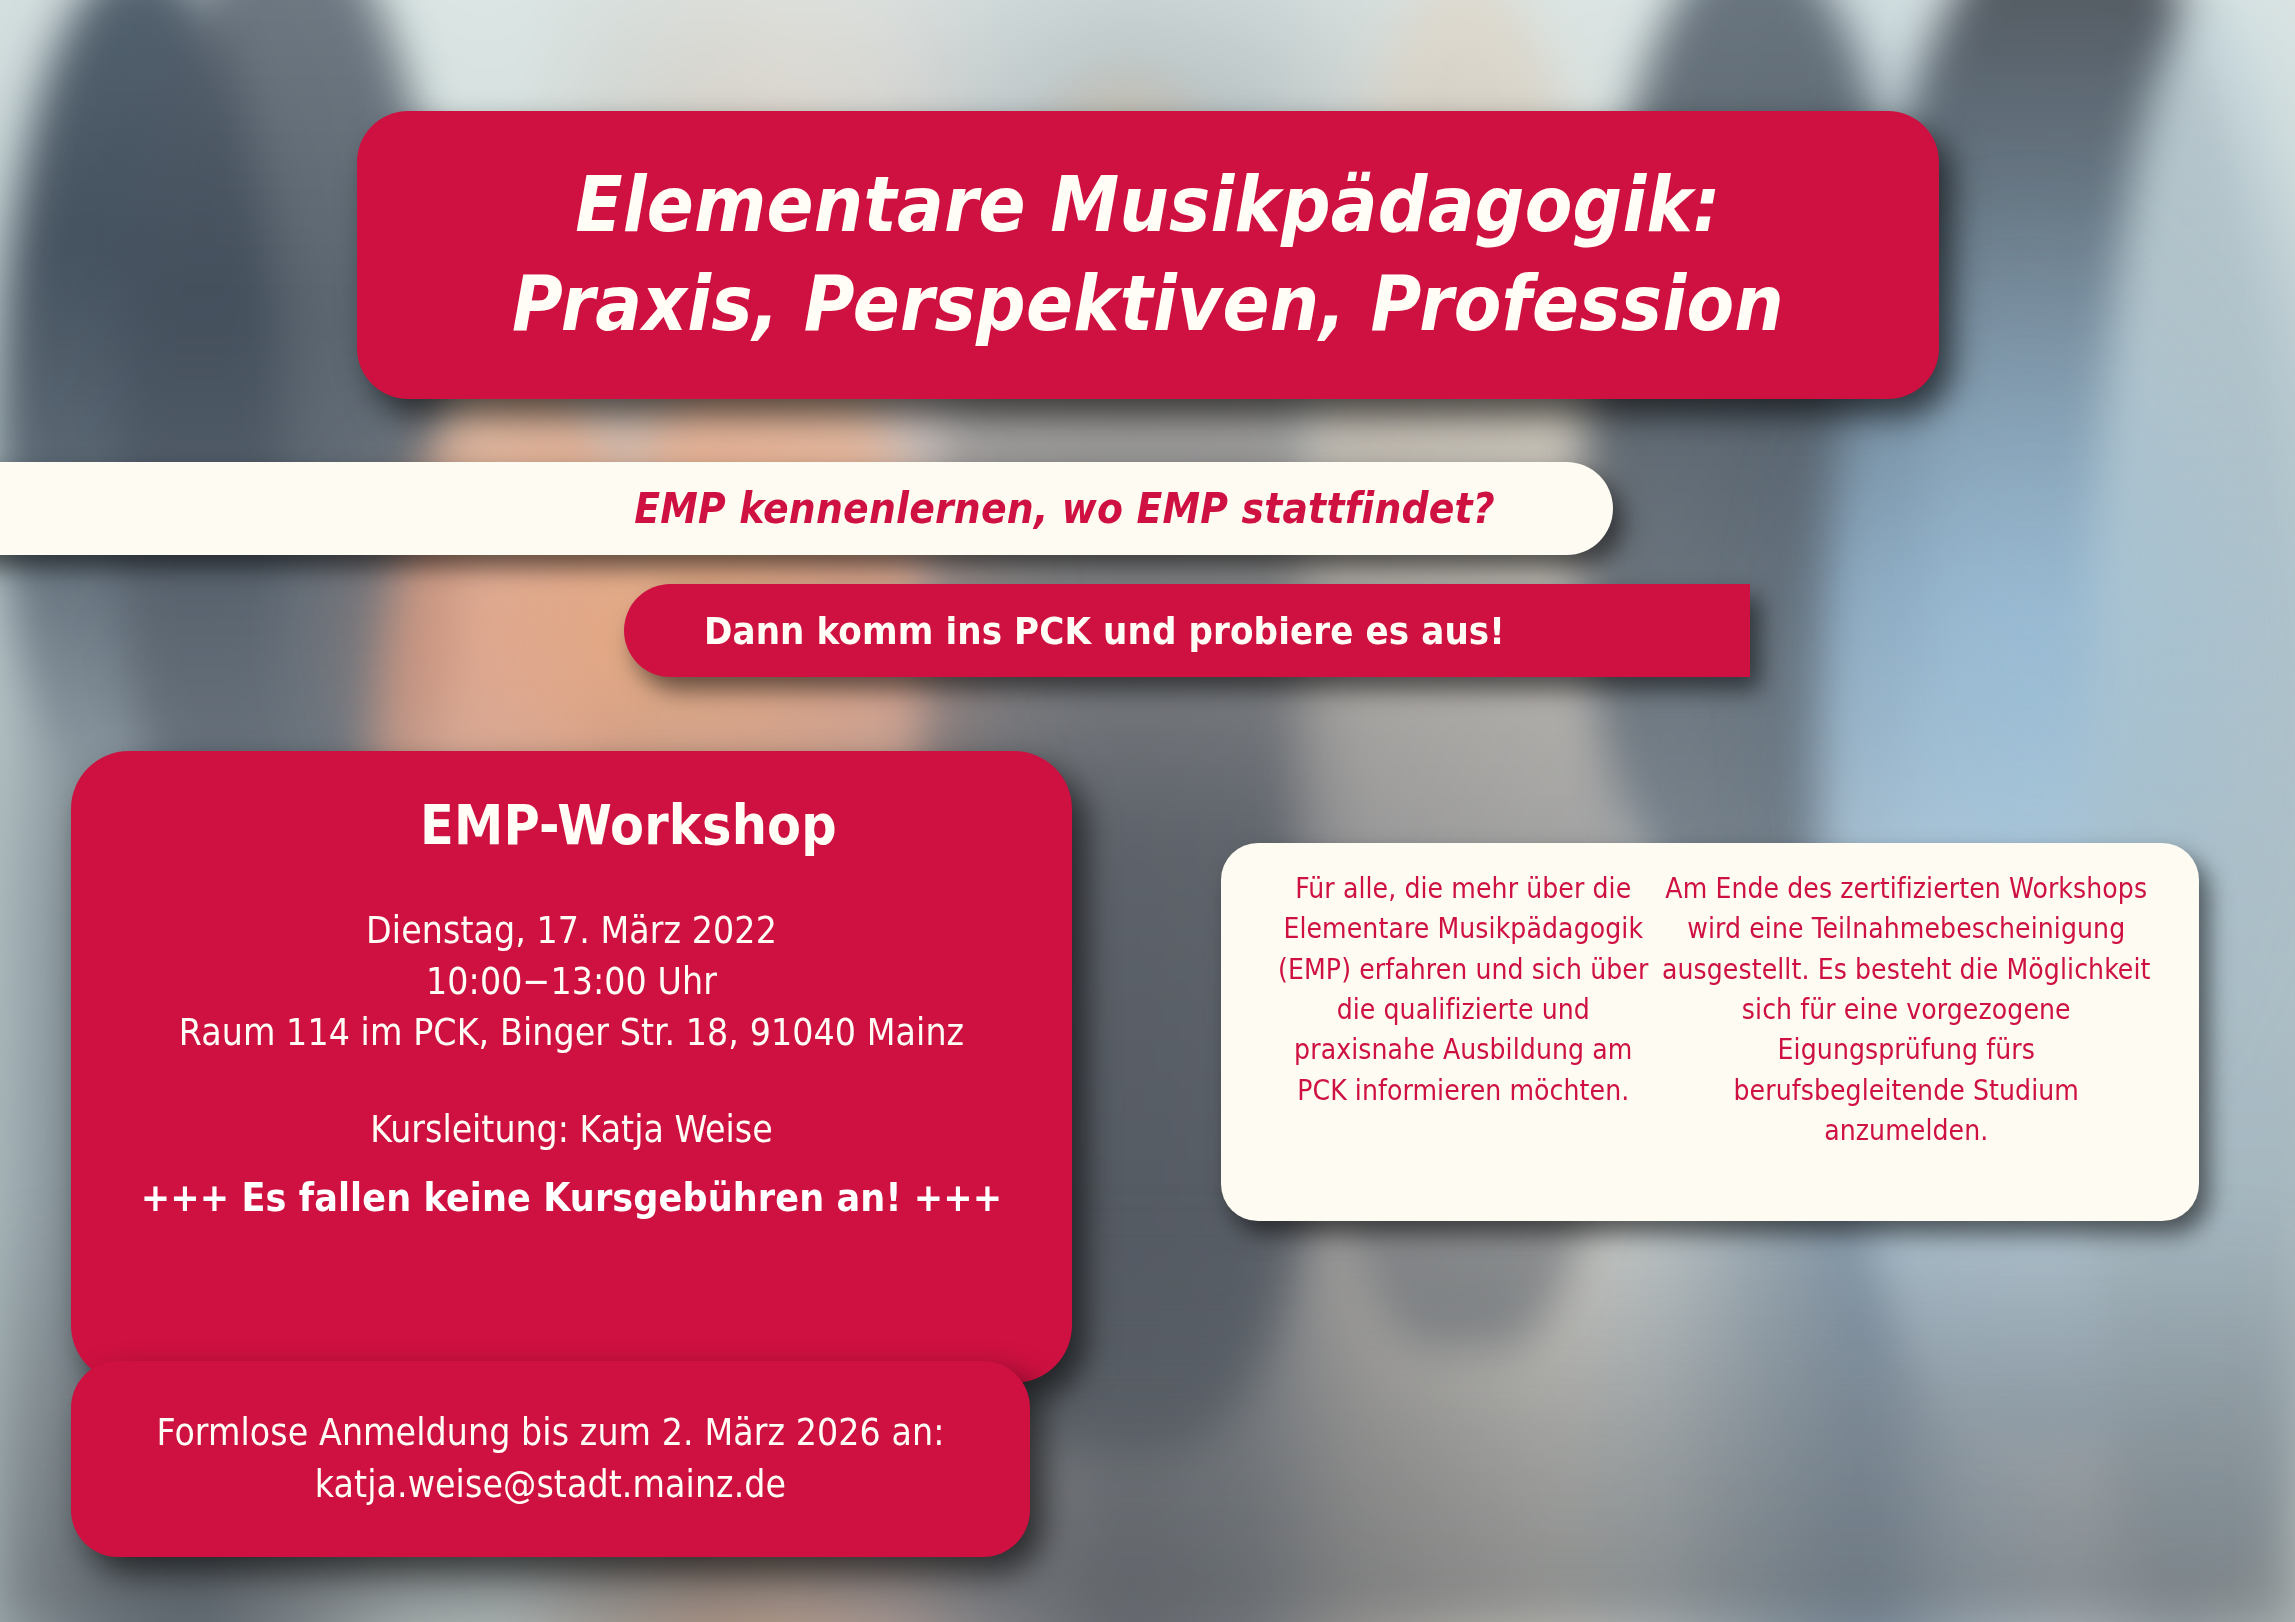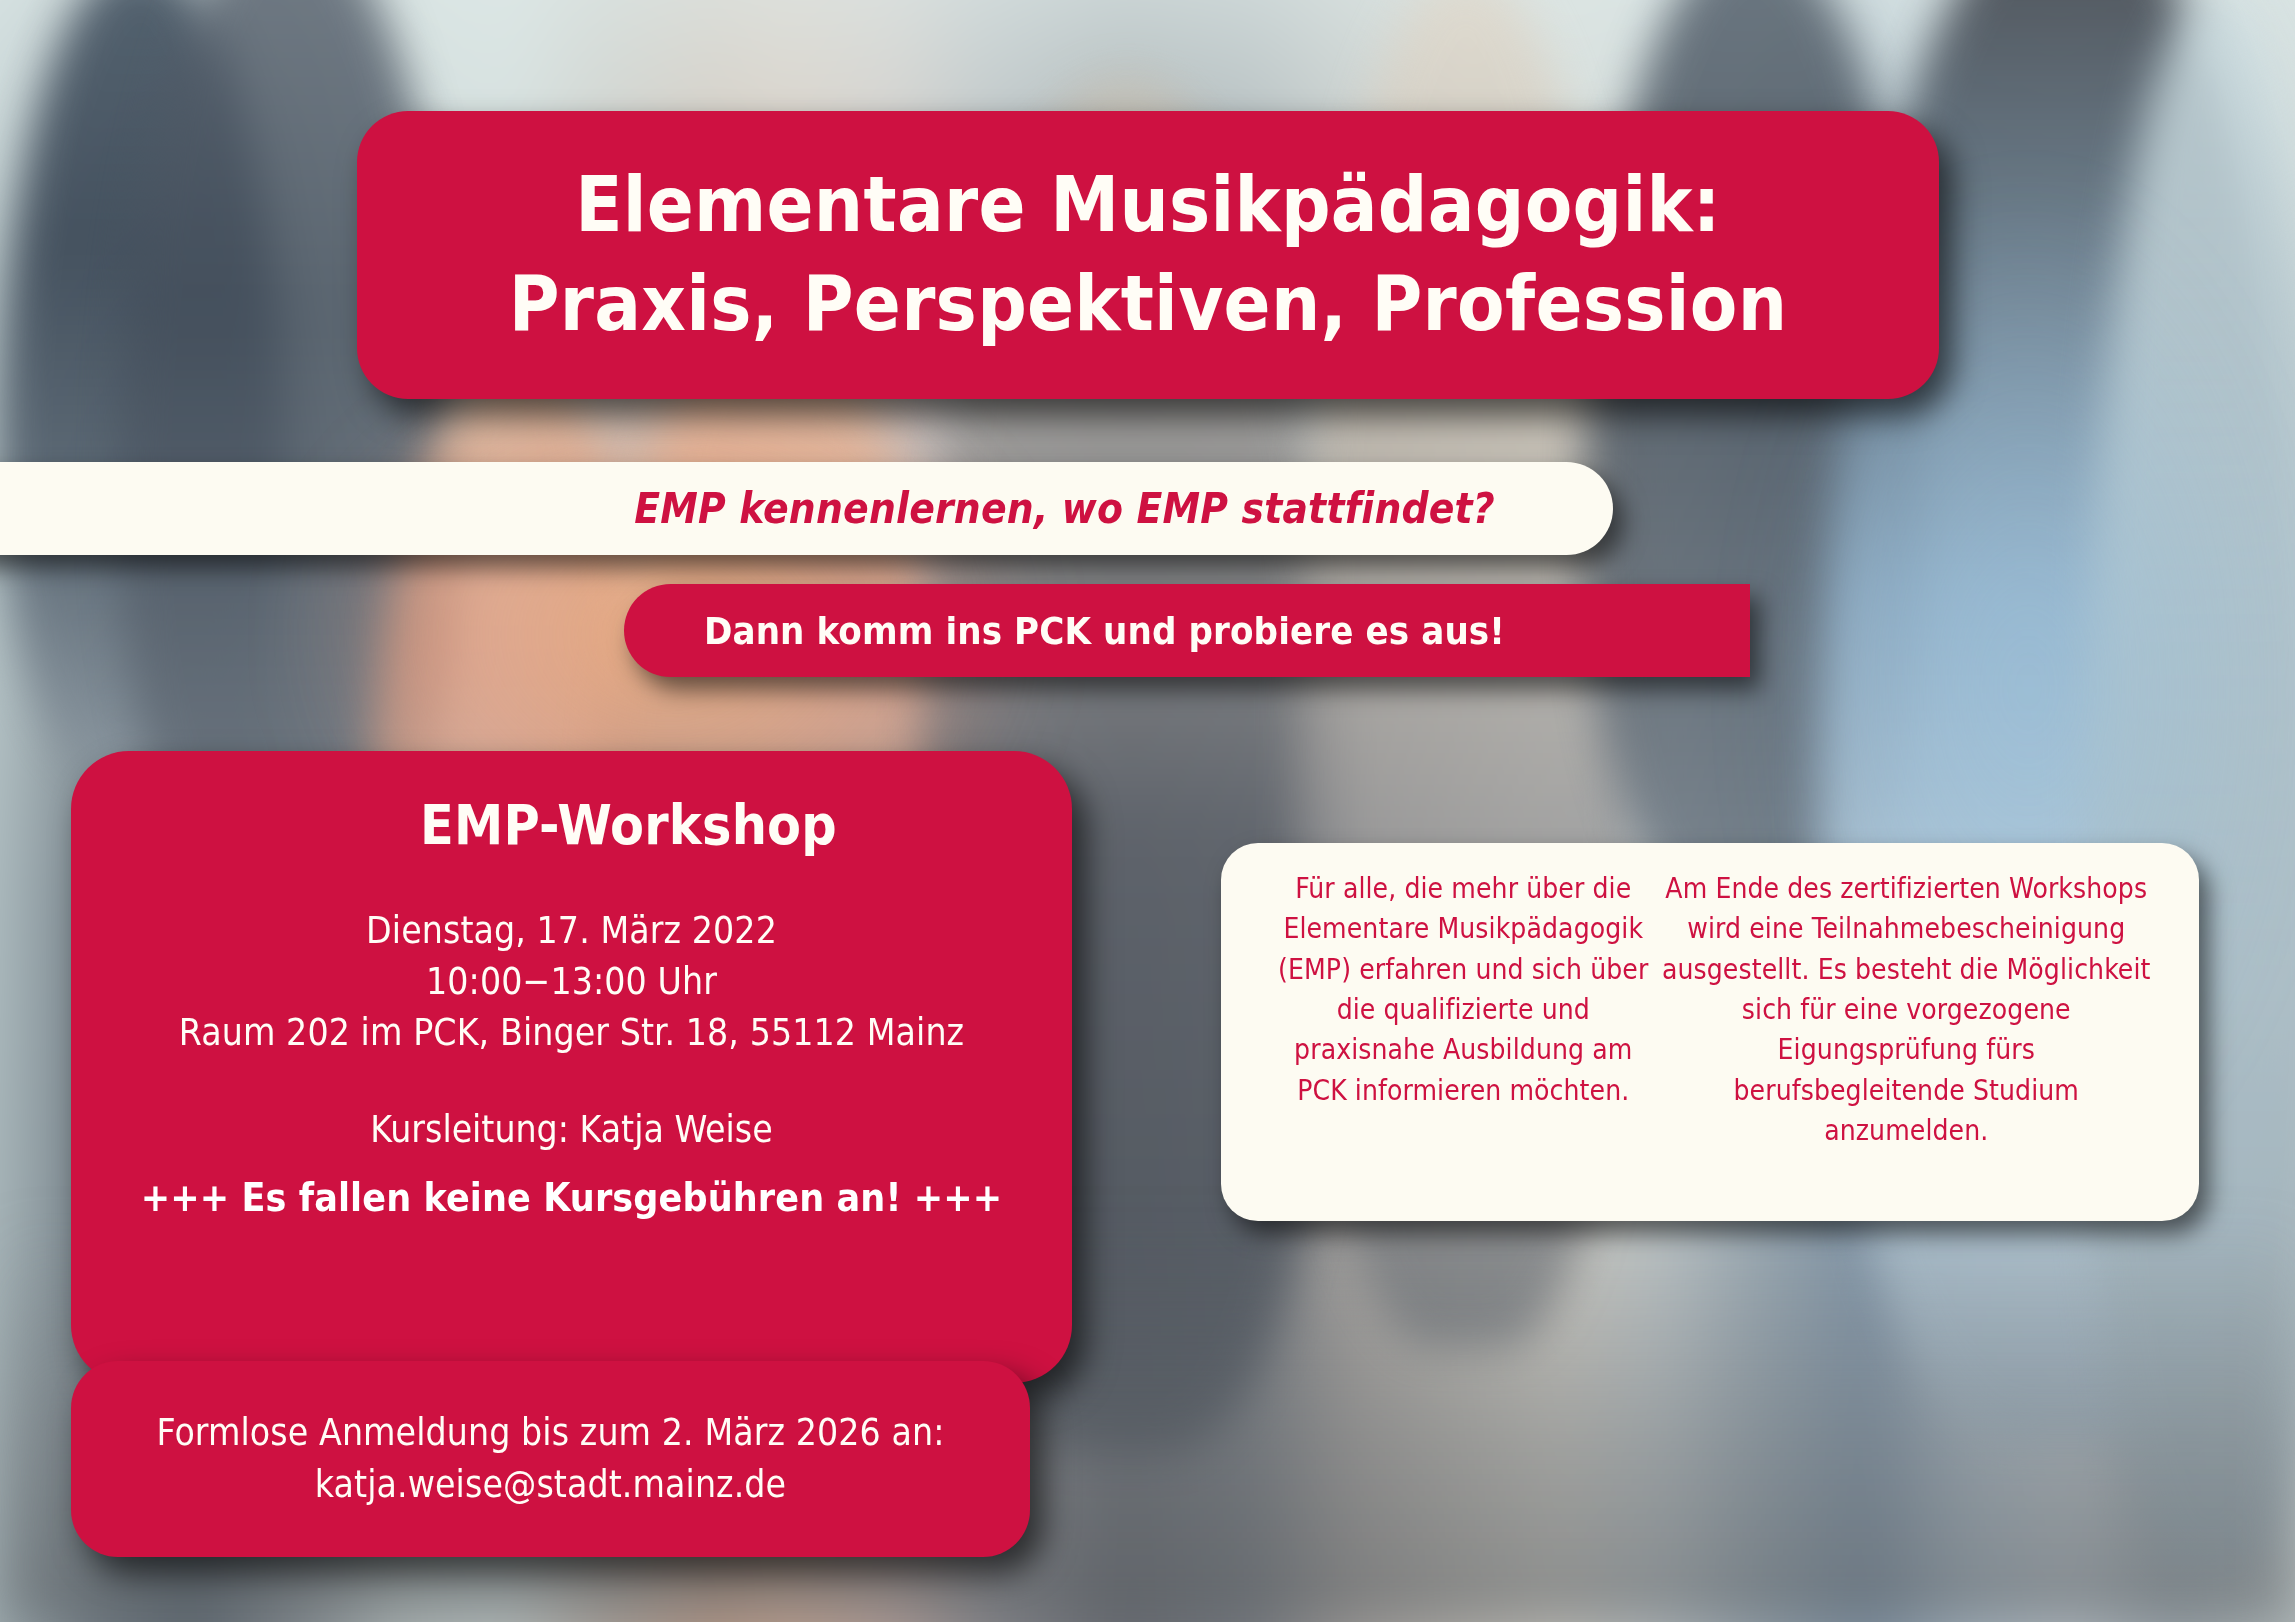--- a/index.html
+++ b/index.html
@@ -56,21 +56,21 @@
 
   
   #title-card{
     left:357px;top:111px;width:1582px;height:288px;
     background:var(--red,#CE1141);
     border-radius:51px;
     display:flex;align-items:center;justify-content:center;
   }
   #title-text{
     color:#FFFDF6;
-    font-weight:700;
+    font-style:italic;font-weight:700;
     font-size:77px;line-height:1.28;
     text-align:center;letter-spacing:0.3px;
     white-space:pre-line;
     margin:0;padding:0 39px;
   }
 
   
   #banner-white{
     left:-79px;top:462px;width:1692px;height:93px;
     background:#FDFBF2;
@@ -194,21 +194,21 @@
 
   <div class="card shadow-med" id="banner-red">
     <div id="banner-red-text">Dann komm ins PCK und probiere es aus!</div>
   </div>
 
   <div class="card shadow-strong" id="workshop-card">
     <div id="workshop-heading">EMP-Workshop</div>
     <div id="ws-gap-1"></div>
     <div class="ws-line">Dienstag, 17. März 2022</div>
     <div class="ws-line">10:00−13:00 Uhr</div>
-    <div class="ws-line">Raum 202 im PCK, Binger Str. 18, 55112 Mainz</div>
+    <div class="ws-line">Raum 114 im PCK, Binger Str. 18, 91040 Mainz</div>
     <div id="ws-gap-2"></div>
     <div id="ws-leader">Kursleitung: Katja Weise</div>
     <div id="ws-gap-3"></div>
     <div id="ws-free">+++ Es fallen keine Kursgebühren an! +++</div>
   </div>
 
   <div class="card shadow-med" id="info-card">
     <p class="info-para">Für alle, die mehr über die Elementare Musikpädagogik (EMP) erfahren und sich über die qualifizierte und praxisnahe Ausbildung am PCK informieren möchten.</p>
     <div id="info-gap"></div>
     <p class="info-para">Am Ende des zertifizierten Workshops wird eine Teilnahmebescheinigung ausgestellt. Es besteht die Möglichkeit sich für eine vorgezogene Eigungsprüfung fürs berufsbegleitende Studium anzumelden.</p>

